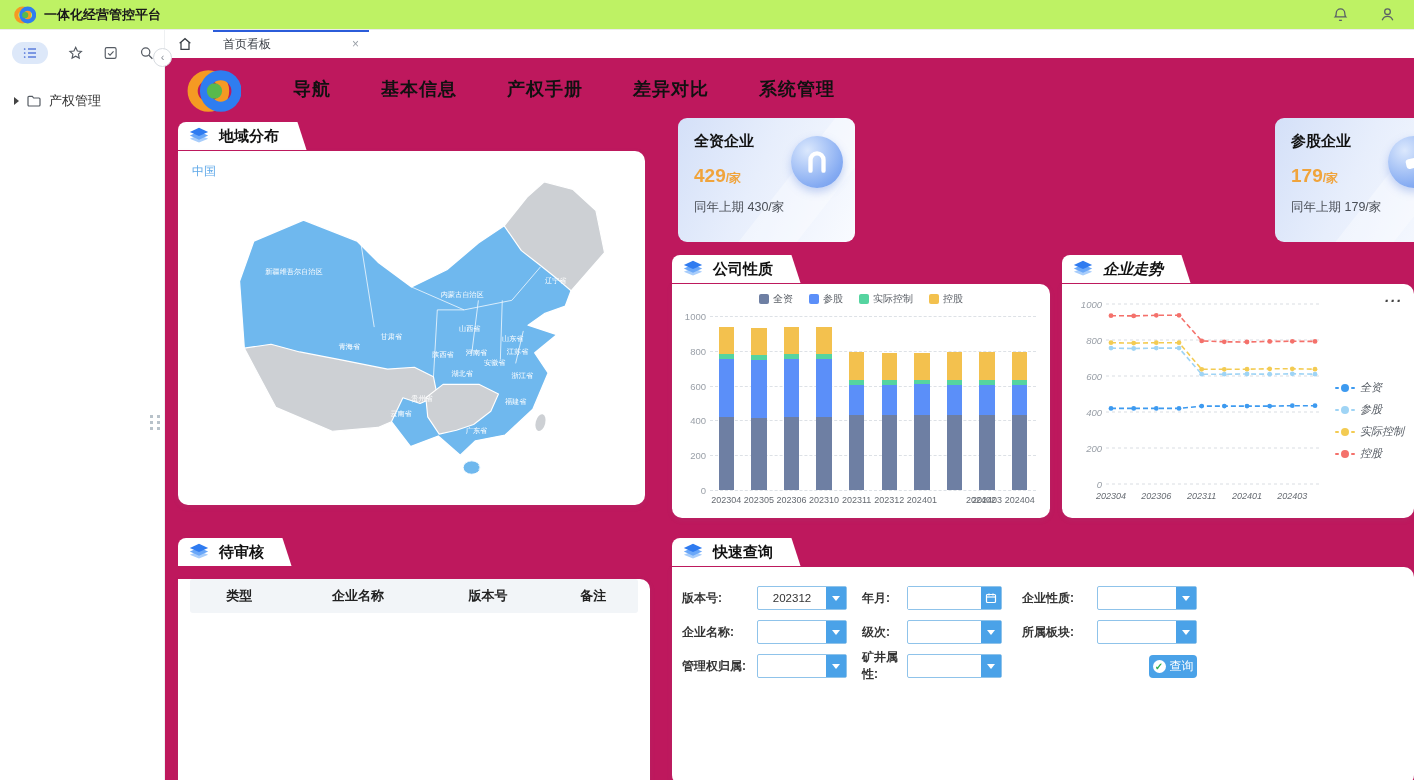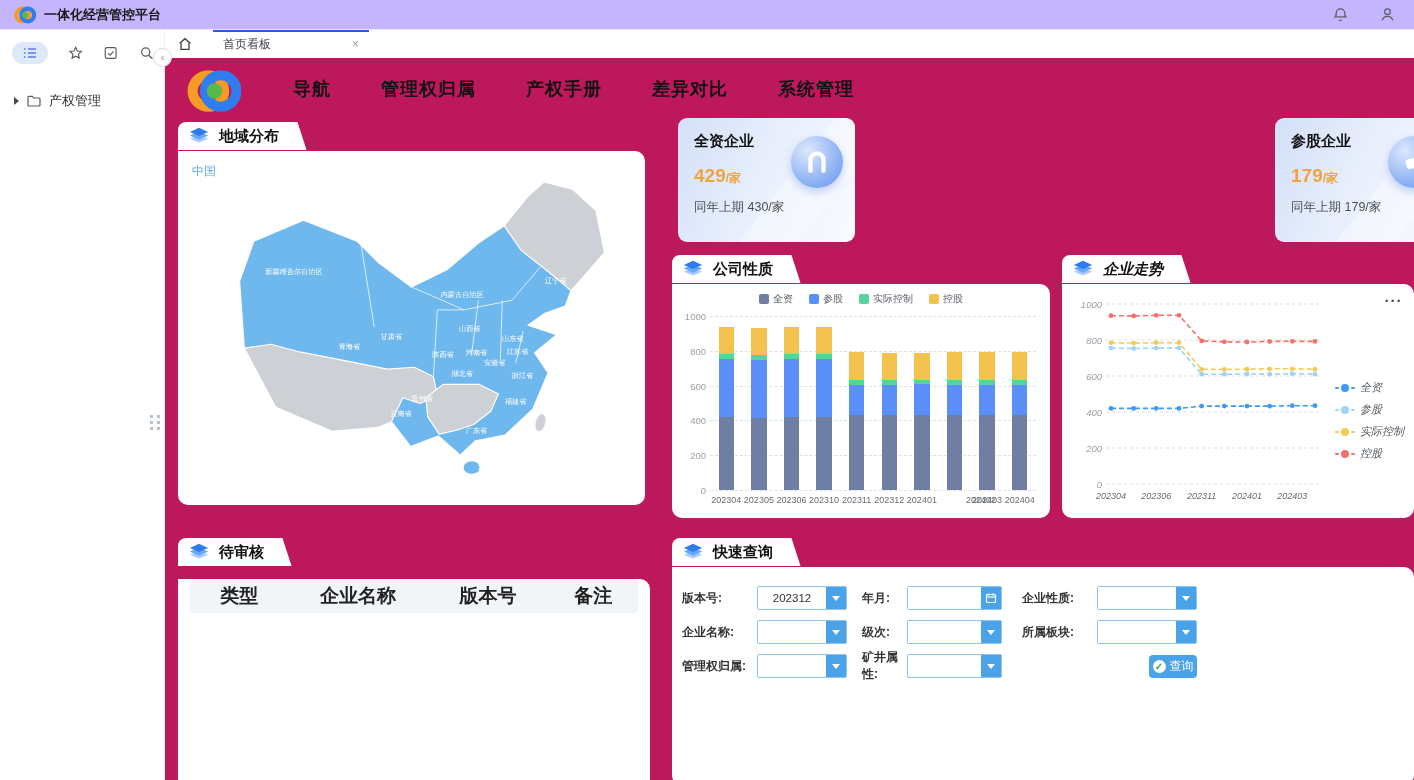--- a/index.html
+++ b/index.html
@@ -1,19 +1,19 @@
 <!DOCTYPE html>
 <html><head>
 <meta charset="utf-8">
 <style>
   * { margin:0; padding:0; box-sizing:border-box; }
   html,body { width:1414px; height:780px; overflow:hidden; background:#fff;
     font-family:"Liberation Sans","DejaVu Sans",sans-serif; }
   
-  .topbar{height:30px;background:#c4b5fd;border-bottom:1px solid #ececec;display:flex;align-items:center;padding:8px 14px;position:relative;z-index:5;}
+  .topbar{height:30px;background:#bef264;border-bottom:1px solid #ececec;display:flex;align-items:center;padding:8px 14px;position:relative;z-index:5;}
   .topbar .logo{width:22px;height:22px;margin-right:8px;}
   .app-title{font-size:13px;font-weight:bold;color:#1a1a1a;}
   .topbar-right{margin-left:auto;display:flex;align-items:center;gap:30px;padding-right:4px;}
   .tb-icon{width:17px;height:17px;color:#5a5f66;cursor:pointer;}
   
   .app-body{display:flex;height:750px;position:relative;}
   .sidebar{width:165px;background:#fff;border-right:1px solid #eef0f2;position:relative;flex:0 0 165px;}
   .side-iconrow{display:flex;align-items:center;gap:20px;padding:12px 10px 10px 12px;}
   .pill{background:#dde8f9;border-radius:12px;padding:3px 10px;display:flex;align-items:center;}
   .s-icon{width:16px;height:16px;color:#555b63;cursor:pointer;}
@@ -69,21 +69,21 @@
   .line-legend{position:absolute;display:flex;flex-direction:column;gap:7px;}
   .ll-item{display:flex;align-items:center;gap:5px;cursor:pointer;}
   .ll-mark{display:inline-flex;align-items:center;gap:2px;}
   .ll-mark i{display:block;}
   .ll-mark .d{width:4px;height:2px;border-radius:1px;}
   .ll-mark .o{width:8px;height:8px;border-radius:50%;}
   .ll-txt{font-size:11px;color:#555b63;}
   .chart-more{position:absolute;right:12px;top:8px;font-size:15px;font-weight:bold;color:#444;letter-spacing:1px;cursor:pointer;z-index:2;}
   
   .pt-head{display:grid;grid-template-columns:22% 31% 27% 20%;background:#f2f5f8;height:34px;align-items:center;margin:12px 12px 0 12px;border-radius:3px;}
-  .pt-head span{text-align:center;font-size:19px;font-weight:bold;color:#222;}
+  .pt-head span{text-align:center;font-size:13px;font-weight:bold;color:#222;}
   
   .q-grid{display:grid;grid-template-columns:75px 90px 15px 45px 95px 20px 75px 100px;grid-auto-rows:26px;row-gap:8px;padding:18px 0 0 10px;align-items:center;}
   .q-label{font-size:12px;font-weight:bold;color:#333;}
   .sel{height:24px;background:#fff;border:1px solid #8fc3ea;border-radius:2px;display:flex;align-items:stretch;cursor:pointer;}
   .sel-val{flex:1;font-size:11.5px;color:#333;display:flex;align-items:center;justify-content:center;}
   .sel-btn{width:20px;background:#4aa2e8;display:flex;align-items:center;justify-content:center;}
   .tri{width:0;height:0;border-top:5px solid #fff;border-left:4px solid transparent;border-right:4px solid transparent;}
   .q-input-wrap{height:24px;border:1px solid #8fc3ea;border-radius:2px;display:flex;background:#fff;}
   .q-input{flex:1;border:0;outline:none;font-size:11.5px;min-width:0;padding:0 4px;}
   .cal-btn{width:20px;background:#4aa2e8;display:flex;align-items:center;justify-content:center;cursor:pointer;}
@@ -173,21 +173,21 @@
     <div class="content">
 
       <div class="navstrip">
         <svg class="big-logo" viewBox="0 0 24 24">
           <circle cx="9.5" cy="12" r="7" fill="none" stroke="#f59a23" stroke-width="4.5"></circle>
           <circle cx="15" cy="12" r="7" fill="none" stroke="#2f7df0" stroke-width="4.5"></circle>
           <circle cx="12.2" cy="12" r="3.4" fill="#59b94c"></circle>
         </svg>
         <div class="nav-items">
           <span class="nav-item">导航</span>
-          <span class="nav-item">管理权归属</span>
+          <span class="nav-item">基本信息</span>
           <span class="nav-item">产权手册</span>
           <span class="nav-item">差异对比</span>
           <span class="nav-item">系统管理</span>
         </div>
       </div>
 
       <div class="sec" style="left:13px;top:64px;">
         <div class="sec-tab">
           <svg class="layers-ic" viewBox="0 0 24 24">
             <path d="M12 11 L22 15 12 19 2 15Z" fill="#a8cdfb"></path>

